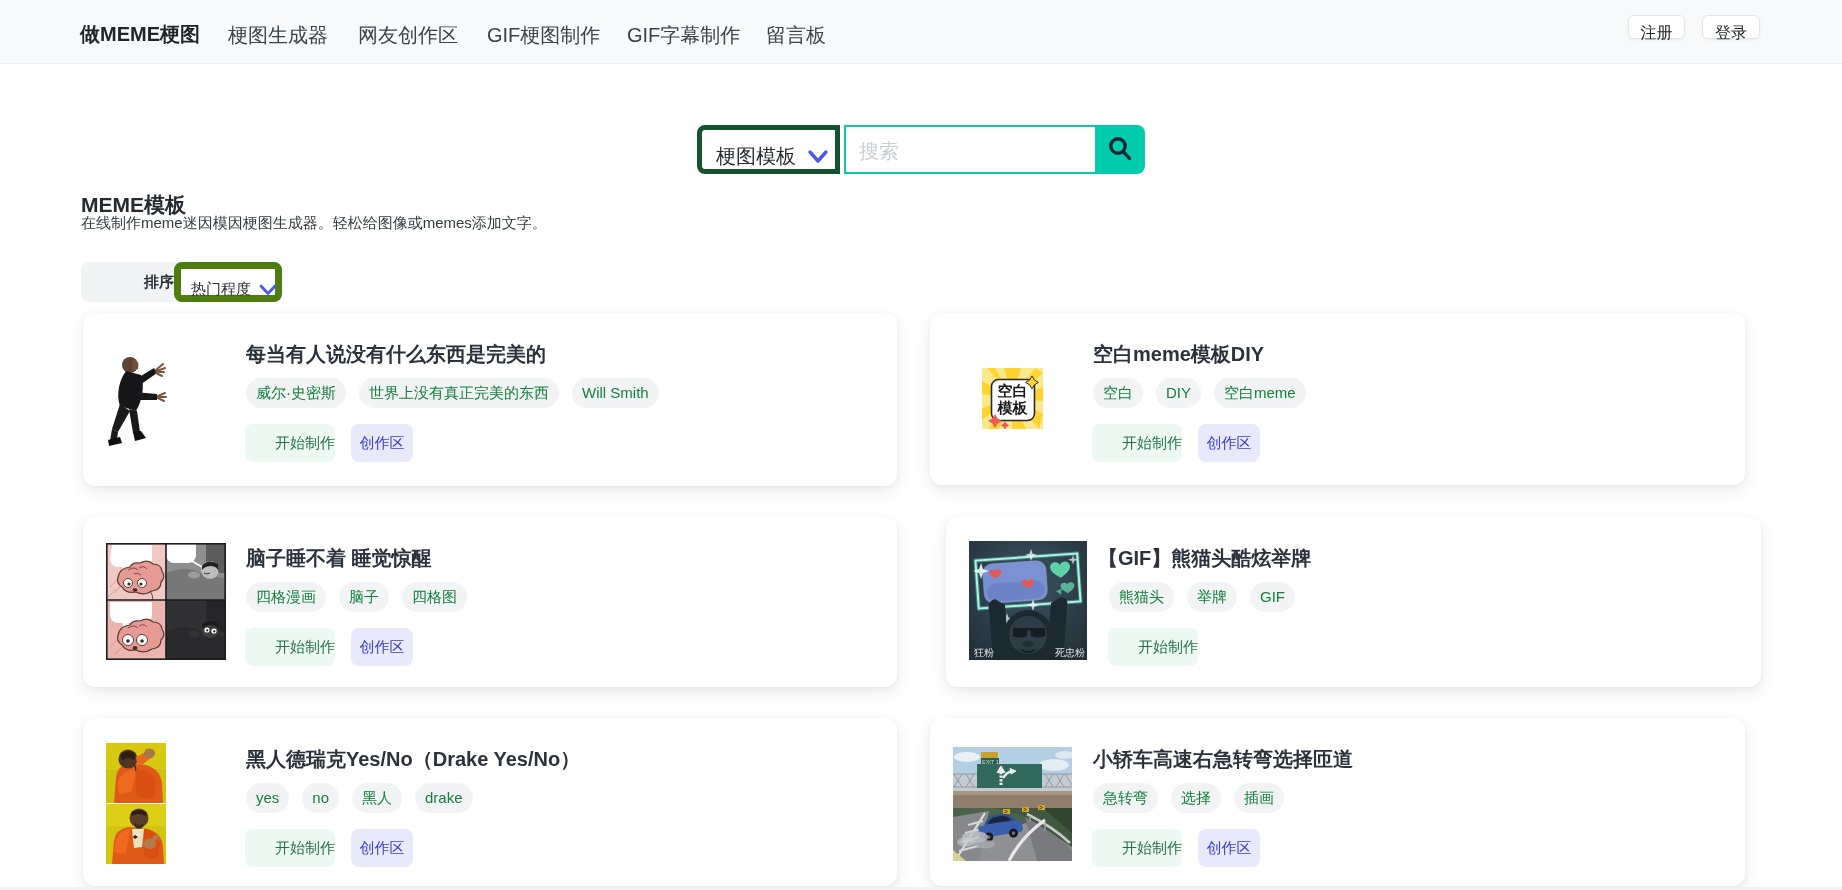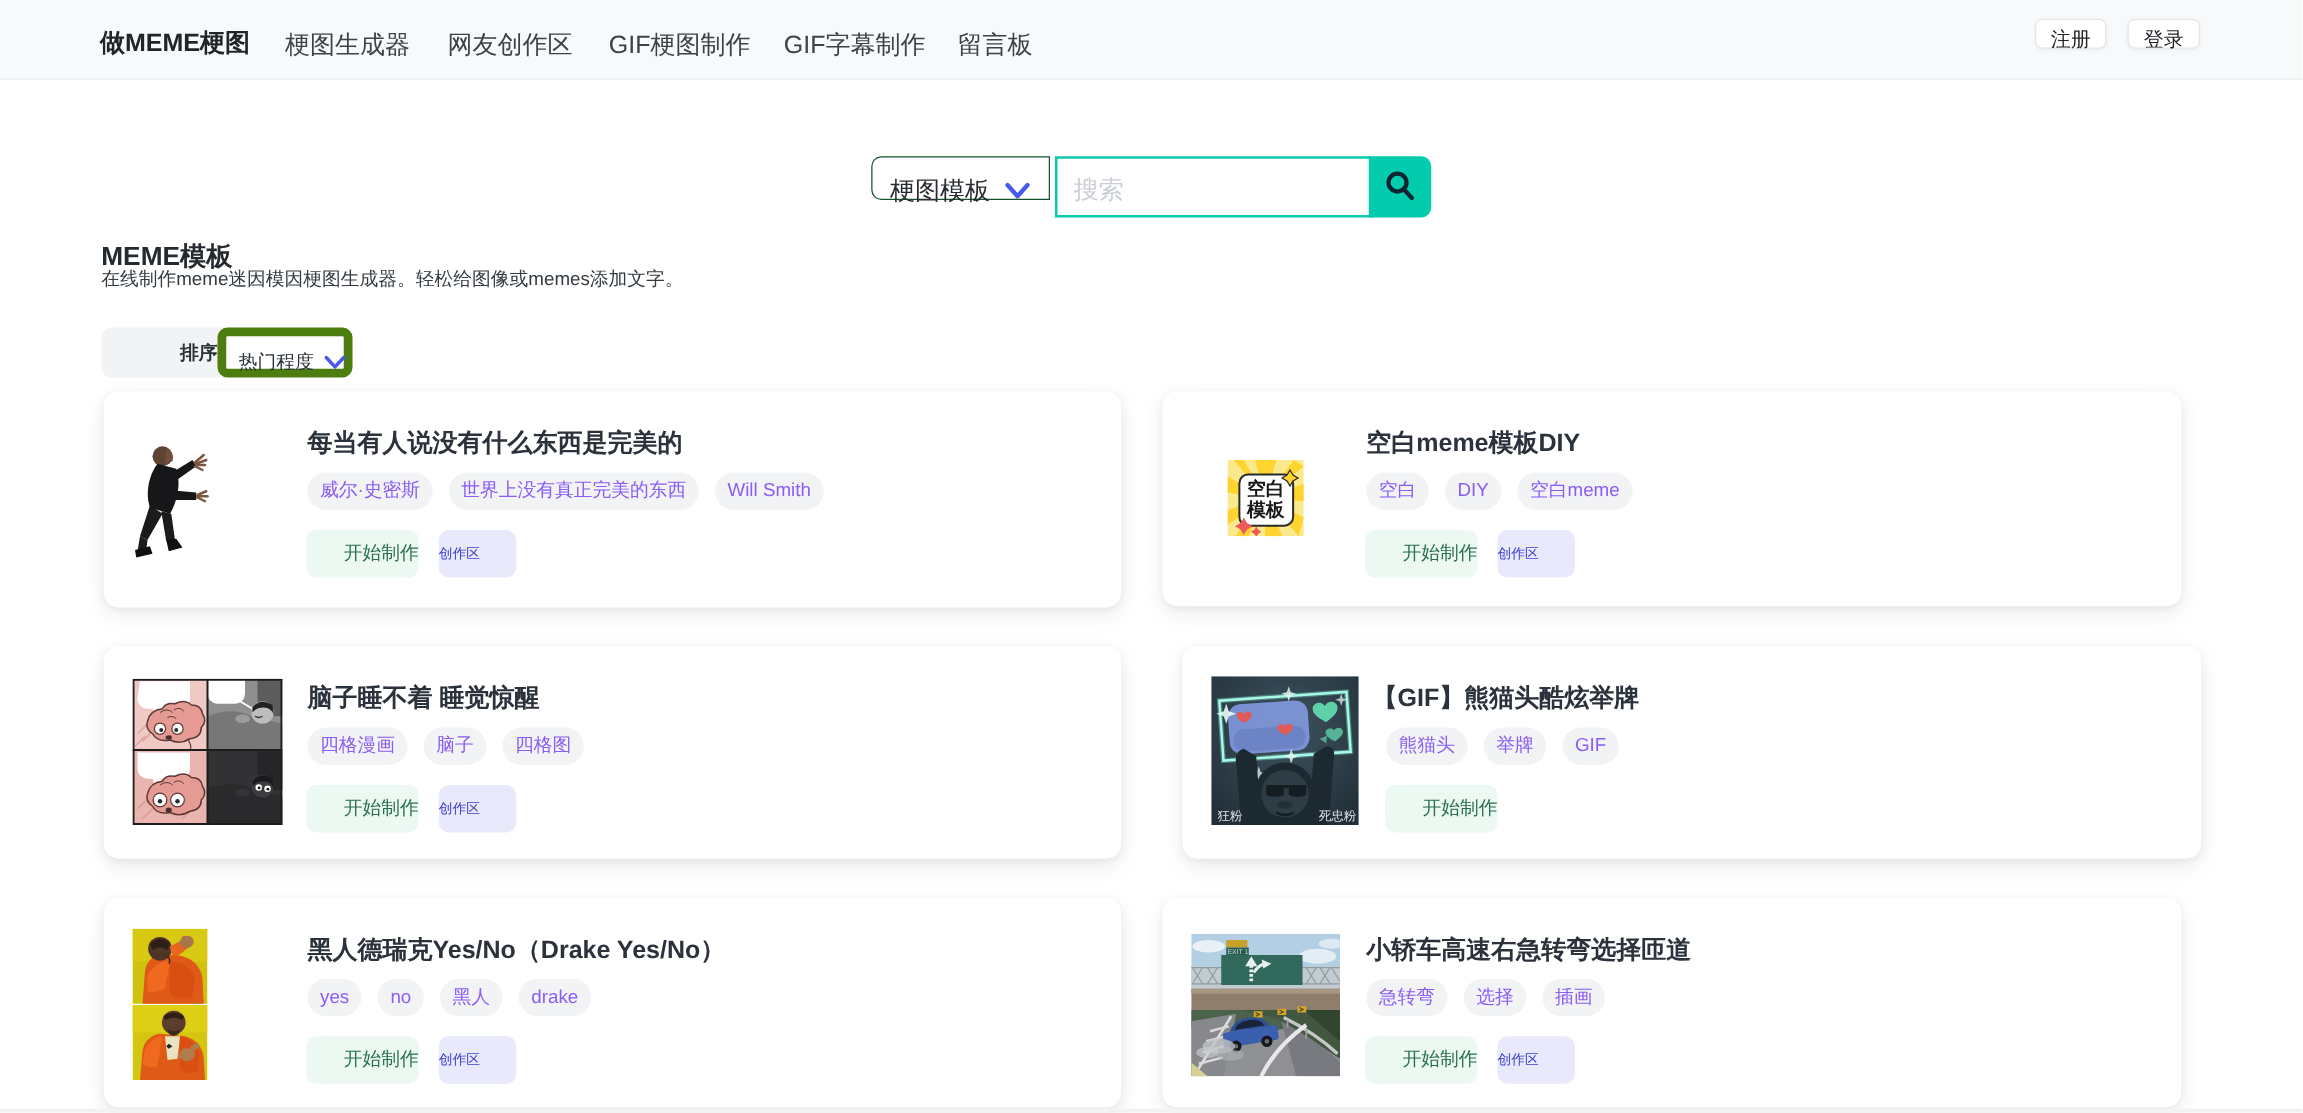--- a/index.html
+++ b/index.html
@@ -9,22 +9,22 @@
 .abs { position:absolute; }
 
 #nav { position:absolute; left:0; top:0; width:1842px; height:64px;
   background:#f8f9fa; border-bottom:1px solid #eceef0; }
 #nav .logo { position:absolute; left:80px; top:21px; font-size:20px; font-weight:bold; color:#21252b; }
 #nav .lnk { position:absolute; top:22px; font-size:20px; color:#3c4248; }
 #nav .btn { position:absolute; top:15px; height:24px; background:#fff;
   border:1px solid #e3e6e9; border-radius:6px; font-size:16px; color:#212529;
   text-align:center; line-height:33px; box-shadow:0 1px 3px rgba(0,0,0,.06); }
 
-#seldrop { position:absolute; left:697px; top:125px; width:143px; height:35px;
-  background:#fff; border:1px solid #14532d; border-radius:8px 0 0 8px; }
+#seldrop { position:absolute; left:697px; top:125px; width:143px; height:49px;
+  background:#fff; border:5px solid #14532d; border-radius:8px 0 0 8px; }
 #seldrop .txt { position:absolute; left:14px; top:13px; font-size:20px; color:#272b30; }
 #sinput { position:absolute; left:844px; top:125px; width:254px; height:49px;
   background:#fff; border:2px solid #0cc9a9; }
 #sinput .ph { position:absolute; left:13px; top:11px; font-size:20px; color:#c9ced4; }
 #sbtn { position:absolute; left:1095px; top:125px; width:50px; height:49px;
   background:#02ccad; border-radius:0 8px 8px 0; }
 
 #h1 { position:absolute; left:81px; top:191px; font-size:21px; font-weight:bold; color:#242a30; }
 #sub { position:absolute; left:81px; top:214px; font-size:15px; color:#333a40; }
 
@@ -32,28 +32,28 @@
   background:#f1f3f5; border-radius:8px; }
 #sortlabel { position:absolute; left:15px; top:11px; font-size:15px; font-weight:bold; color:#2b3138;margin-left:48px; }
 #sortsel { position:absolute; left:93px; top:0; width:108px; height:40px; background:#fff;
   border:7px solid #4d7c0f; border-radius:8px; }
 #sortsel .txt { position:absolute; left:10px; top:11px; font-size:15px; color:#2b3138; }
 
 .card { position:absolute; background:#fff; border-radius:12px;
   box-shadow:0 2px 6px rgba(0,0,0,.05), 0 6px 18px rgba(0,0,0,.07); }
 .title { position:absolute; left:163px; top:28px; font-size:20px; font-weight:bold; color:#2b323c; }
 .tags { position:absolute; left:163px; top:65px; height:30px; display:flex; gap:13px; }
-.tag { height:30px; background:#f1f3f5; border-radius:15px; color:#8b5cf6;
+.tag { height:30px; background:#f1f3f5; border-radius:15px; color:#15803d;
   font-size:15px; text-align:center; line-height:30px; padding:0 10px; }
 .mk { position:absolute; left:162px; top:111px; width:90px; height:38px;
   background:#ecf8f2; border-radius:8px; color:#2a7050; font-size:15px;
   text-align:right; line-height:38px; }
 .cz { position:absolute; left:268px; top:111px; width:62px; height:38px;
-  background:#e8e9fb; border-radius:8px; color:#3a3ecf; font-size:11px;
-  line-height:38px; }
+  background:#e8e9fb; border-radius:8px; color:#3a3ecf; font-size:15px;
+  text-align:center; line-height:38px; }
 .thumb { position:absolute; }
 #footbar { position:absolute; left:0; top:887px; width:1842px; height:3px; background:#f1f2f3; }
 </style>
 </head>
 <body>
 <div id="nav">
   <span class="logo">做MEME梗图</span>
   <span class="lnk" style="left:228px">梗图生成器</span>
   <span class="lnk" style="left:358px">网友创作区</span>
   <span class="lnk" style="left:487px">GIF梗图制作</span>

